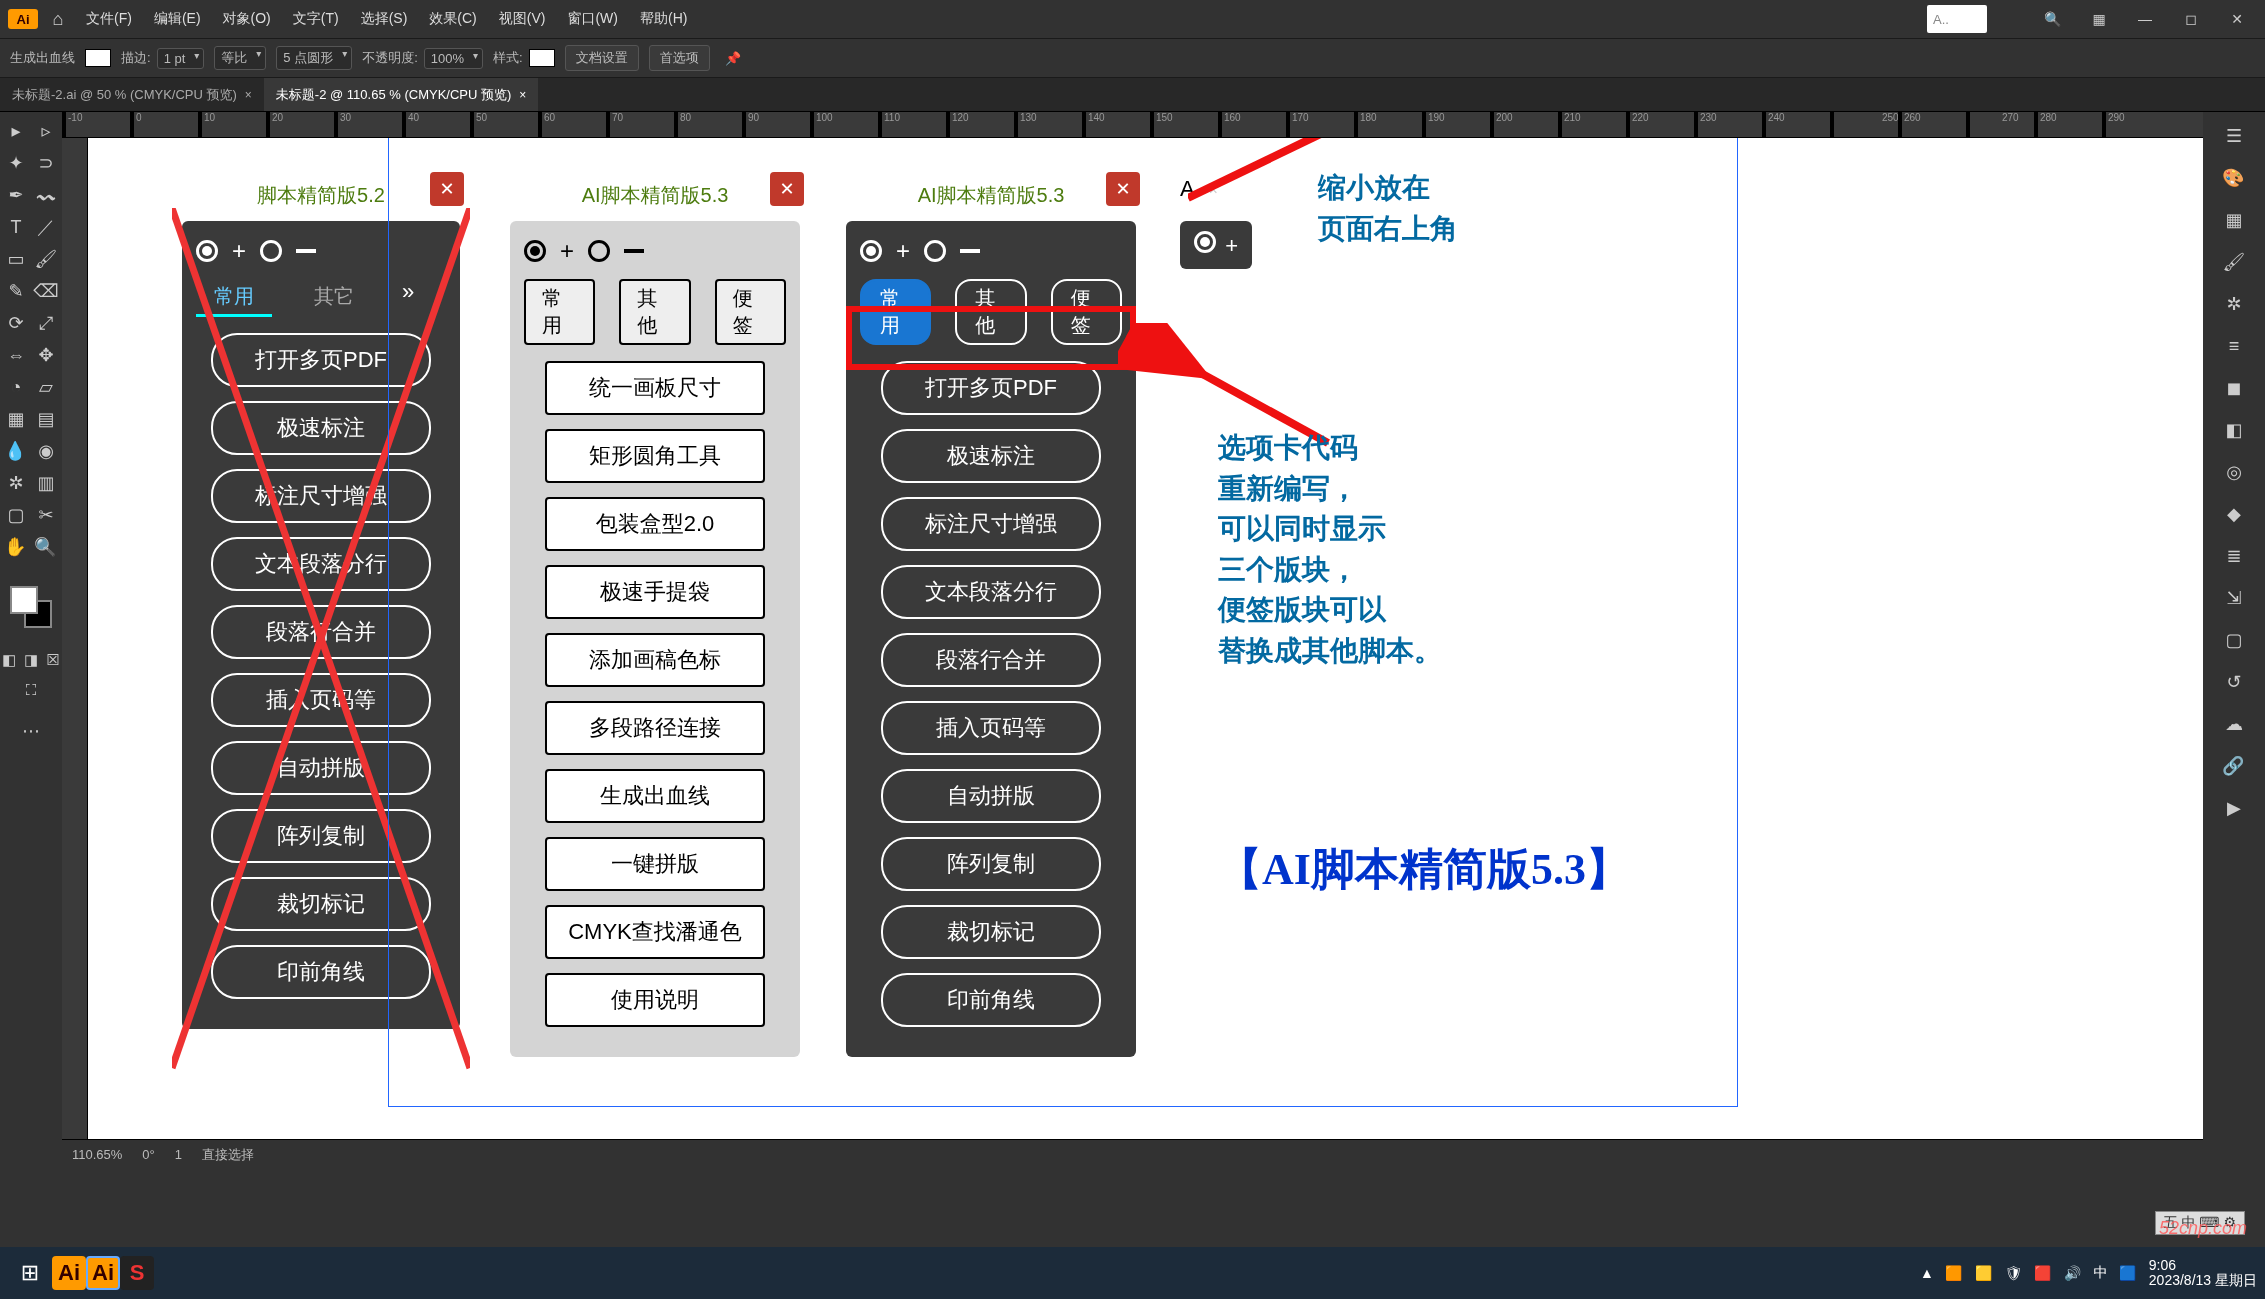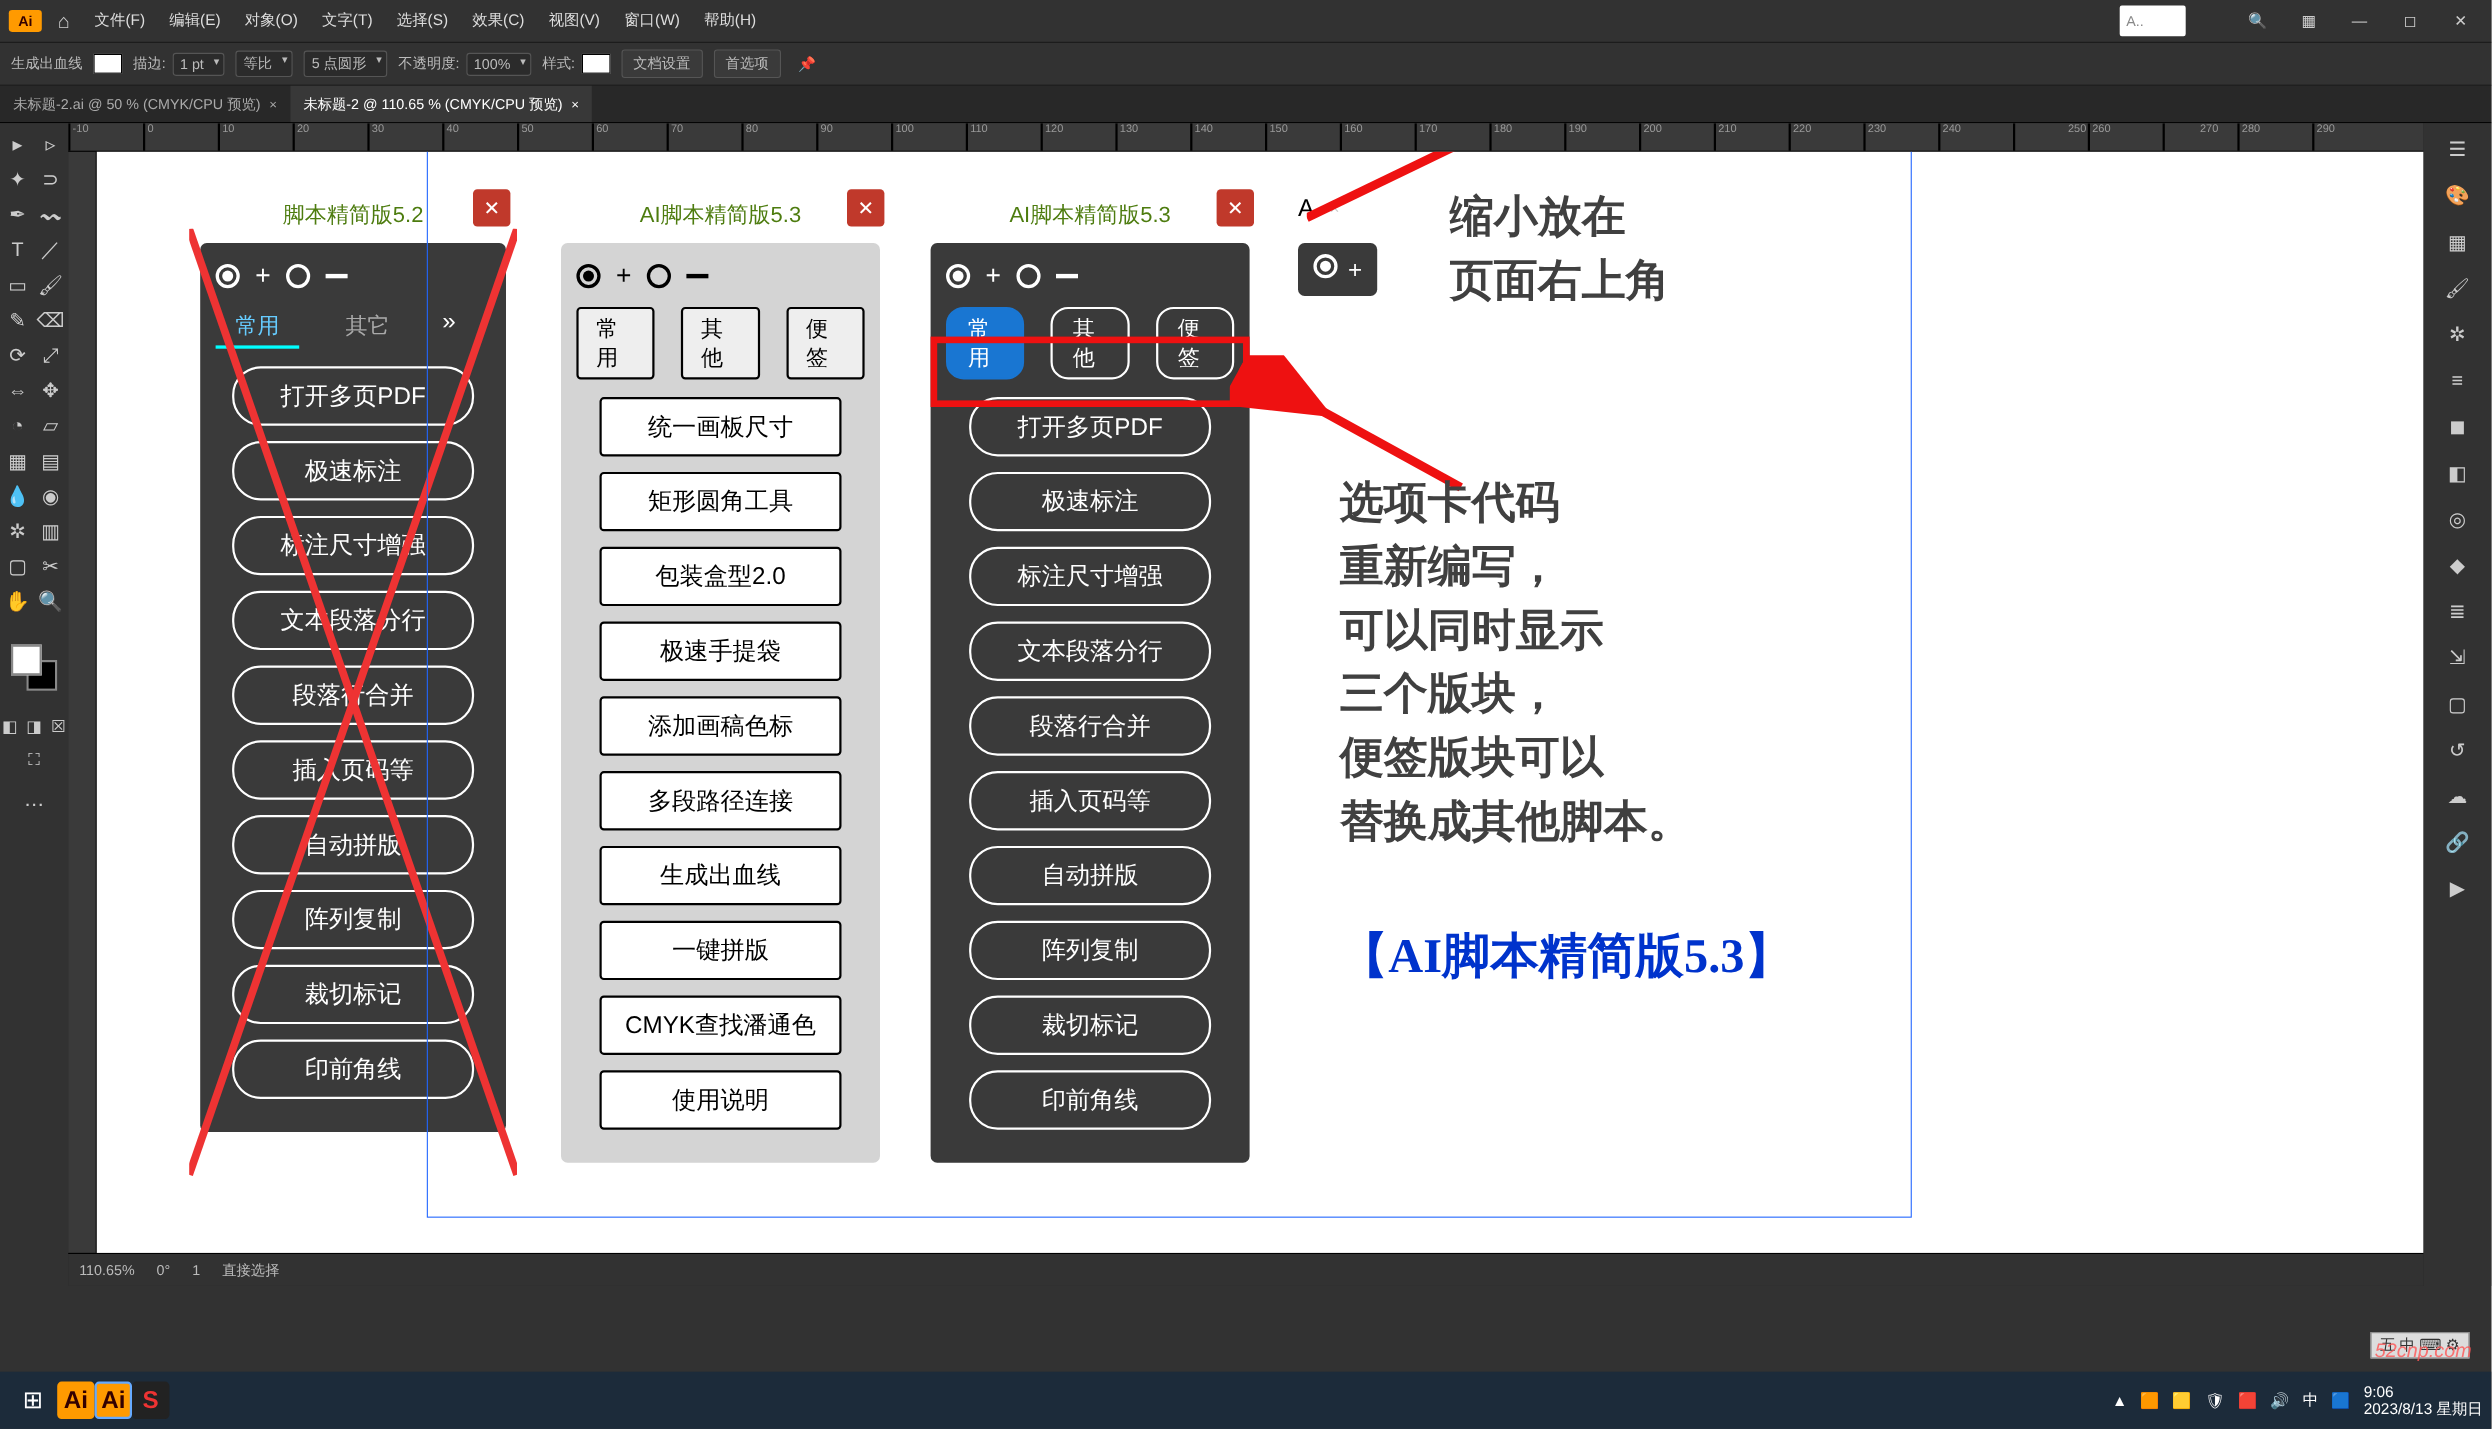--- a/index.html
+++ b/index.html
@@ -33,21 +33,21 @@
   .toolcol { width:62px; background:#323232; display:flex; flex-direction:column; align-items:center; padding-top:6px; gap:6px; }
   .tool { width:26px; height:26px; display:flex; align-items:center; justify-content:center; color:#ccc; font-size:18px; }
   .tool.small { width:24px; height:24px; font-size:15px; }
   .toolpair { width:100%; display:flex; justify-content:center; gap:4px; }
   .fillstroke { width:42px; height:42px; position:relative; margin-top:20px; }
   .fillstroke .fg { position:absolute; top:0; left:0; width:28px; height:28px; border:2px solid #888; background:#fff; }
   .fillstroke .bg { position:absolute; bottom:0; right:0; width:28px; height:28px; border:2px solid #888; background:#000; }
 
   .canvas-wrap { flex:1; display:flex; flex-direction:column; background:#262626; position:relative; }
   .ruler-top { height:26px; background:#3a3a3a; border-bottom:1px solid #000; position:relative; overflow:hidden; }
-  .ruler-tick { position:absolute; top:0; height:26px; border-left:2px solid #000000; font-size:10px; color:#999; padding-left:2px; }
+  .ruler-tick { position:absolute; top:0; height:26px; border-left:4px solid #000000; font-size:10px; color:#999; padding-left:2px; }
   .canvas-body { flex:1; display:flex; }
   .ruler-left { width:26px; background:#3a3a3a; border-right:1px solid #000; }
   .artboard-area { flex:1; background:#fff; position:relative; overflow:hidden; }
 
   .rightcol { width:62px; background:#323232; display:flex; flex-direction:column; align-items:center; padding-top:10px; gap:14px; }
   .rt { width:28px; height:28px; display:flex; align-items:center; justify-content:center; color:#ccc; font-size:18px; }
 
   
   .statusbar { height:30px; background:#323232; border-top:1px solid #000; display:flex; align-items:center; padding:0 10px; gap:20px; font-size:13px; color:#bbb; }
 
@@ -80,21 +80,21 @@
 
   .btn-pill { display:block; width:220px; padding:10px 0; margin:0 auto 14px; border:2px solid #fff; border-radius:26px; color:#fff; text-align:center; font-size:22px; background:transparent; }
   .btn-rect { display:block; width:220px; padding:10px 0; margin:0 auto 14px; border:2px solid #000; color:#000; text-align:center; font-size:22px; background:#fff; border-radius:4px; }
 
   
   .red-x { position:absolute; pointer-events:none; }
   .red-x line { stroke:#e33; stroke-width:7; }
 
   
   .arrow-svg { position:absolute; pointer-events:none; }
-  .anno-text { position:absolute; color:#404040; font-size:40px; font-weight:bold; line-height:1.45; font-family:"SimHei","Microsoft YaHei"; }
+  .anno-text { position:absolute; color:#0369a1; font-size:28px; font-weight:bold; line-height:1.45; font-family:"SimHei","Microsoft YaHei"; }
   .anno-blue { color:#0033cc; font-size:44px; font-weight:bold; }
 
   .red-box { position:absolute; border:6px solid #e11; }
 
   
   .mini-panel { position:absolute; }
 
   
   .taskbar { position:absolute; bottom:0; left:0; right:0; height:52px; background:#1c2b3a; display:flex; align-items:center; padding:0 8px; color:#fff; font-size:14px; }
   .taskbar .tb-icon { width:44px; height:44px; display:flex; align-items:center; justify-content:center; font-size:22px; }

